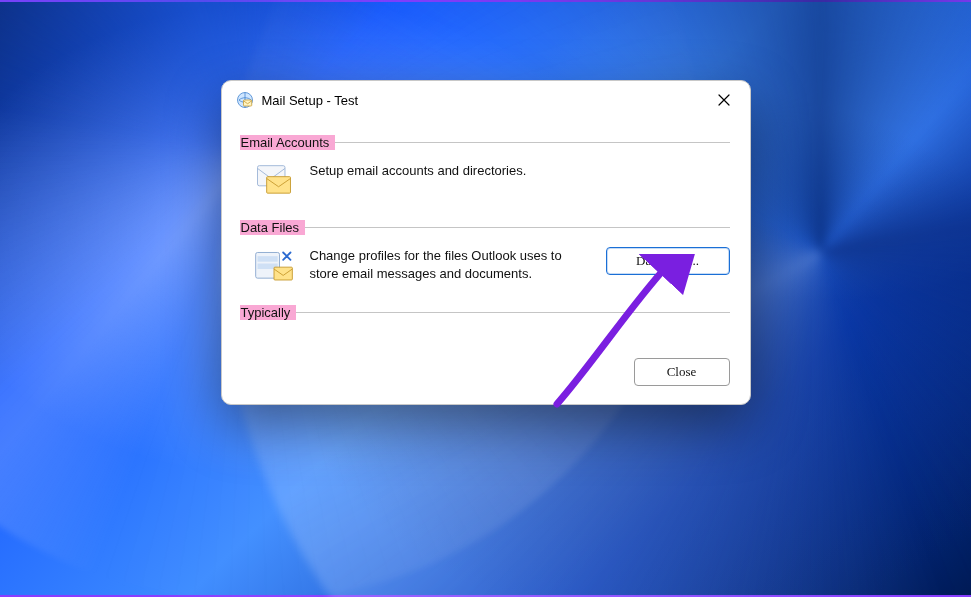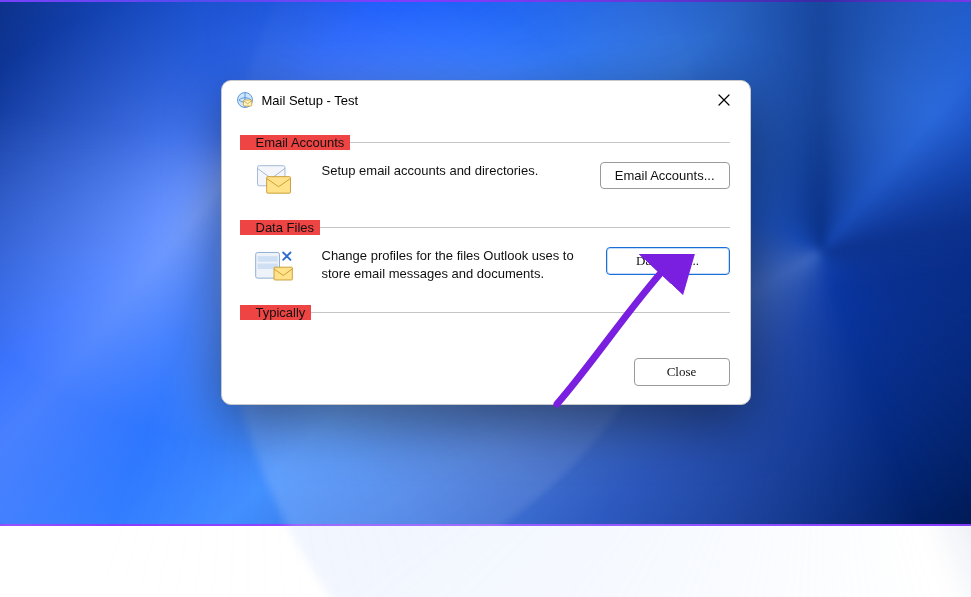--- a/index.html
+++ b/index.html
@@ -1,18 +1,18 @@
 <!DOCTYPE html>
 <html><head>
   <meta charset="utf-8">
   <style>
     * { box-sizing: border-box; margin: 0; padding: 0; }
     html, body { width: 971px; height: 597px; overflow: hidden; font-family: "Segoe UI", Tahoma, sans-serif; font-size: 13px; }
     .desktop {
-      width: 971px; height: 526px;
+      width: 971px; height: 597px;
       background:
         radial-gradient(ellipse 600px 400px at 30% 40%, rgba(255,255,255,0.35), transparent 60%),
         radial-gradient(ellipse 700px 500px at 70% 60%, rgba(10,40,120,0.6), transparent 55%),
         radial-gradient(ellipse 500px 300px at 85% 20%, rgba(80,150,255,0.6), transparent 60%),
         linear-gradient(135deg, #0a2a7a 0%, #1a5cff 25%, #3d8cff 50%, #0a3fbb 75%, #001a55 100%);
       position: relative;
       display: flex; align-items: flex-start; justify-content: center;
       border-top: 2px solid #8a3dff;
       border-bottom: 2px solid #8a3dff;
     }
@@ -51,24 +51,24 @@
     }
     .titlebar .close svg { width:12px; height:12px; }
 
     .body { padding: 2px 20px 16px 20px; }
 
     fieldset.group {
       border: none; border-top: 1px solid #c5c5c5;
       margin-top: 16px; position: relative;
     }
     fieldset.group > legend {
-      padding: 0 6px 0 16px; font-size: 13px; color:#111; background:#ef4444;
+      padding: 0 6px 0 1px; font-size: 13px; color:#111; background:#f9a8d4;
       margin-left: -2px;
     }
-    .group-row { display:flex; align-items:flex-start; gap:26px; padding: 10px 0 4px 10px; }
+    .group-row { display:flex; align-items:flex-start; gap:14px; padding: 10px 0 4px 10px; }
     .group-icon { width: 44px; height: 40px; flex:0 0 auto; display:flex; align-items:center; justify-content:center; }
     .group-desc { flex:1; color:#111; line-height:1.35; padding-top:2px; }
     .group-btn-col { flex:0 0 auto; padding-top: 2px; }
     .btn {
       min-width: 124px; padding: 5px 14px;
       background:#fff; border:1px solid #9a9a9a; border-radius:4px;
       font-family:inherit; font-size:13px; color:#111;
       cursor:pointer;
     }
     .btn.highlight { border-color:#1a6fd6; box-shadow: 0 0 0 1px rgba(26,111,214,0.25) inset; font-family: Liberation Serif, serif; }
@@ -108,23 +108,20 @@
         <div class="group-row">
           <div class="group-icon">
             <svg viewBox="0 0 48 40">
               <rect x="6" y="4" width="30" height="22" rx="2" fill="#f4f6fa" stroke="#9db5d6"></rect>
               <path d="M6 7l15 11L36 7" stroke="#9db5d6" fill="none"></path>
               <rect x="16" y="16" width="26" height="18" rx="1" fill="#ffe28a" stroke="#c79a2e"></rect>
               <path d="M16 18l13 9 13-9" stroke="#c79a2e" fill="none"></path>
             </svg>
           </div>
           <div class="group-desc">Setup email accounts and directories.</div>
-          <div class="group-btn-col">
-            <button class="btn">Email Accounts...</button>
-          </div>
         </div>
       </fieldset>
 
       <fieldset class="group">
         <legend>Data Files</legend>
         <div class="group-row">
           <div class="group-icon">
             <svg viewBox="0 0 48 40">
               <rect x="4" y="6" width="26" height="28" rx="2" fill="#eef3fa" stroke="#8aa7cf"></rect>
               <rect x="6" y="10" width="22" height="6" fill="#cfe0f5"></rect>

